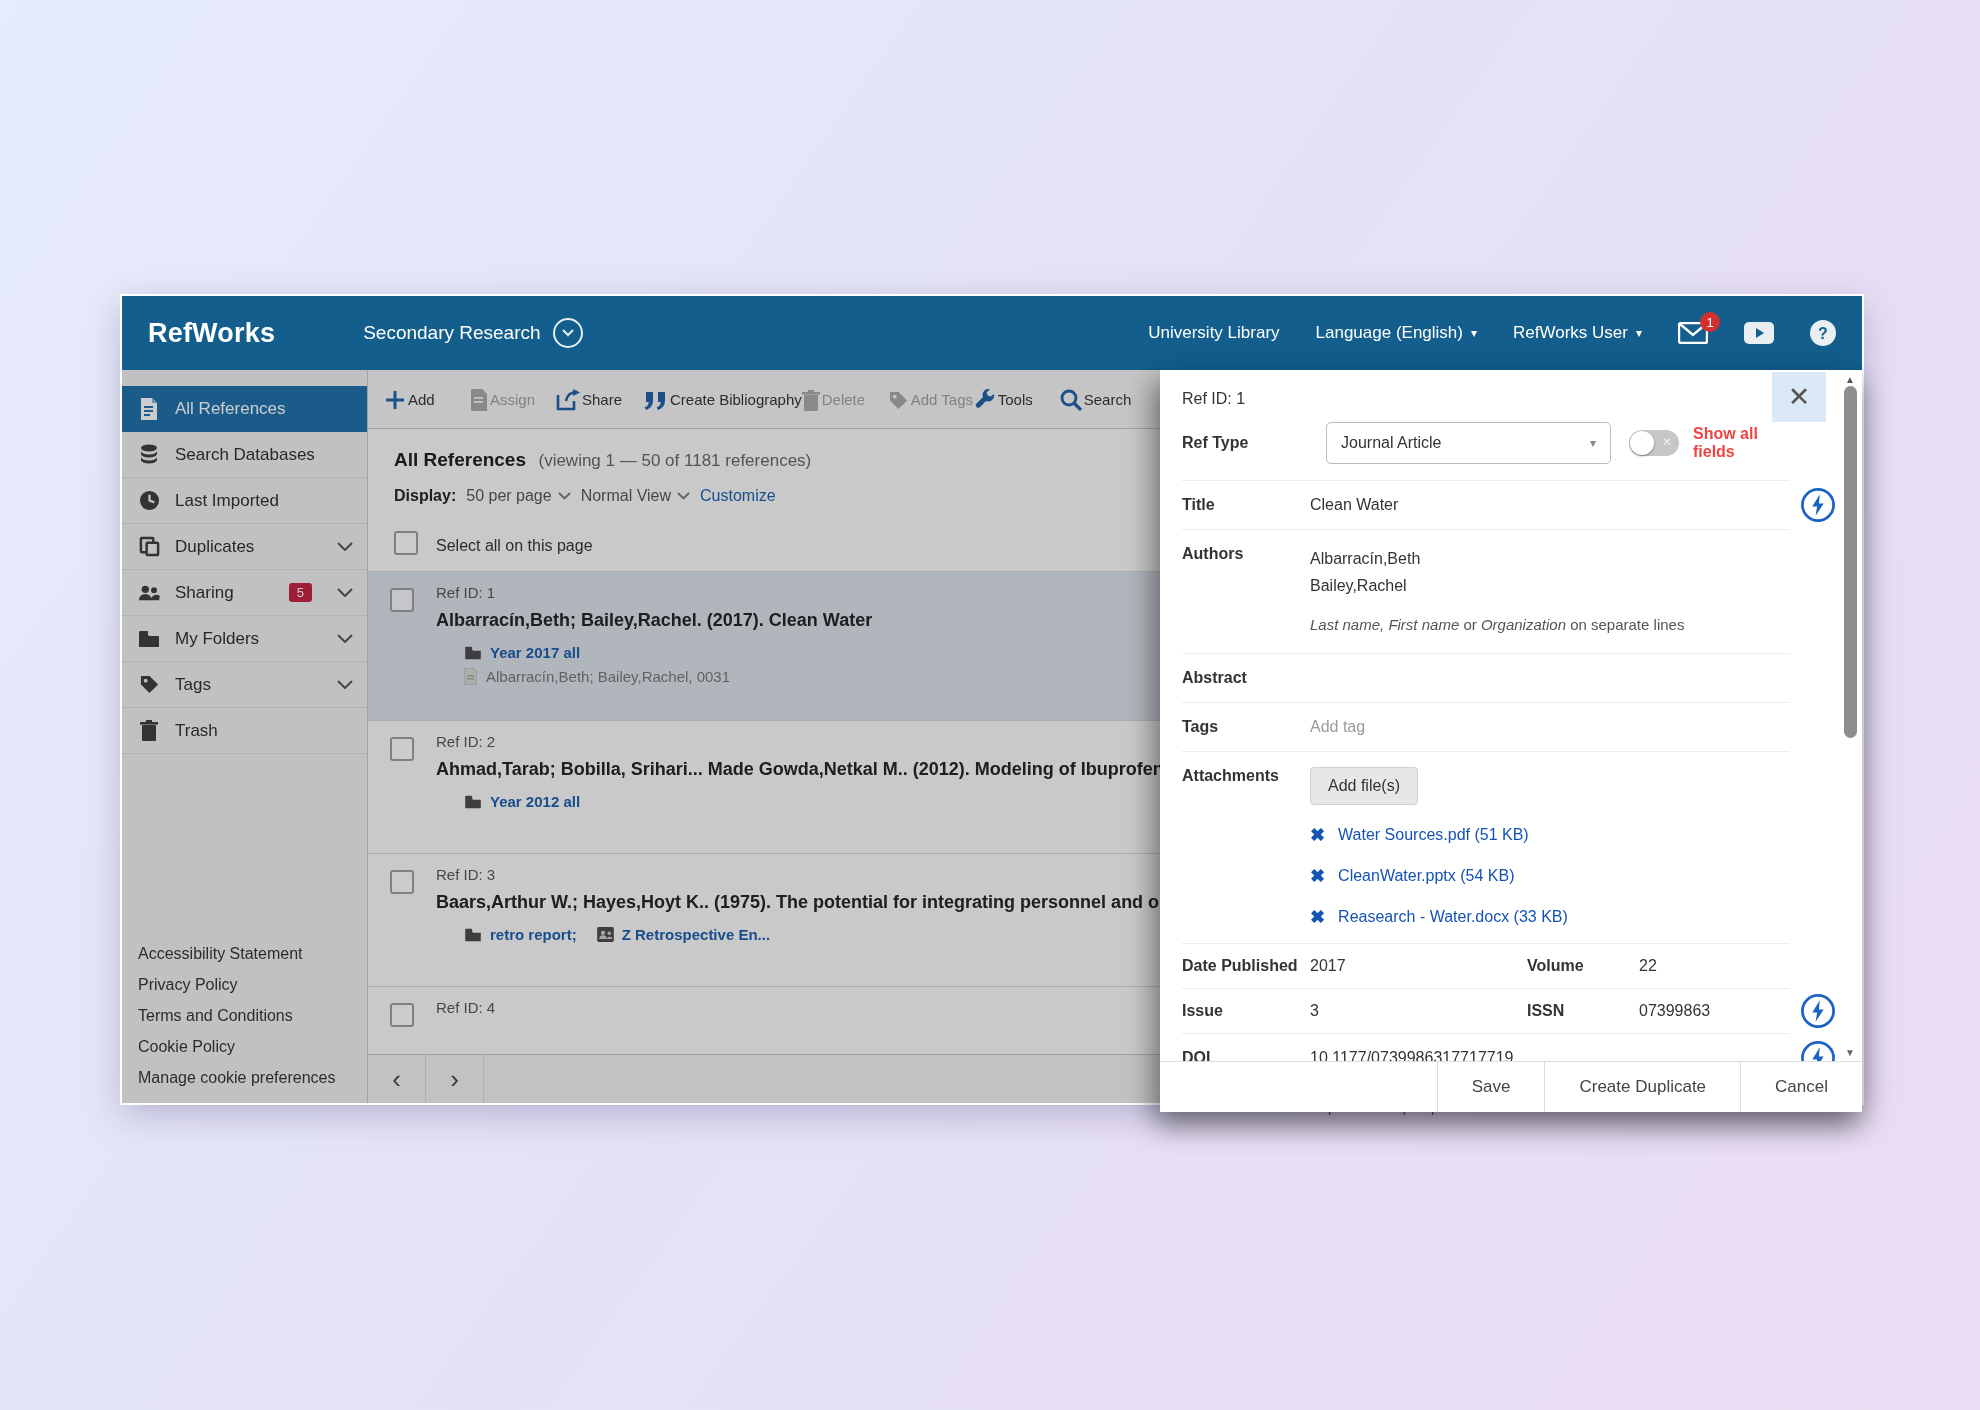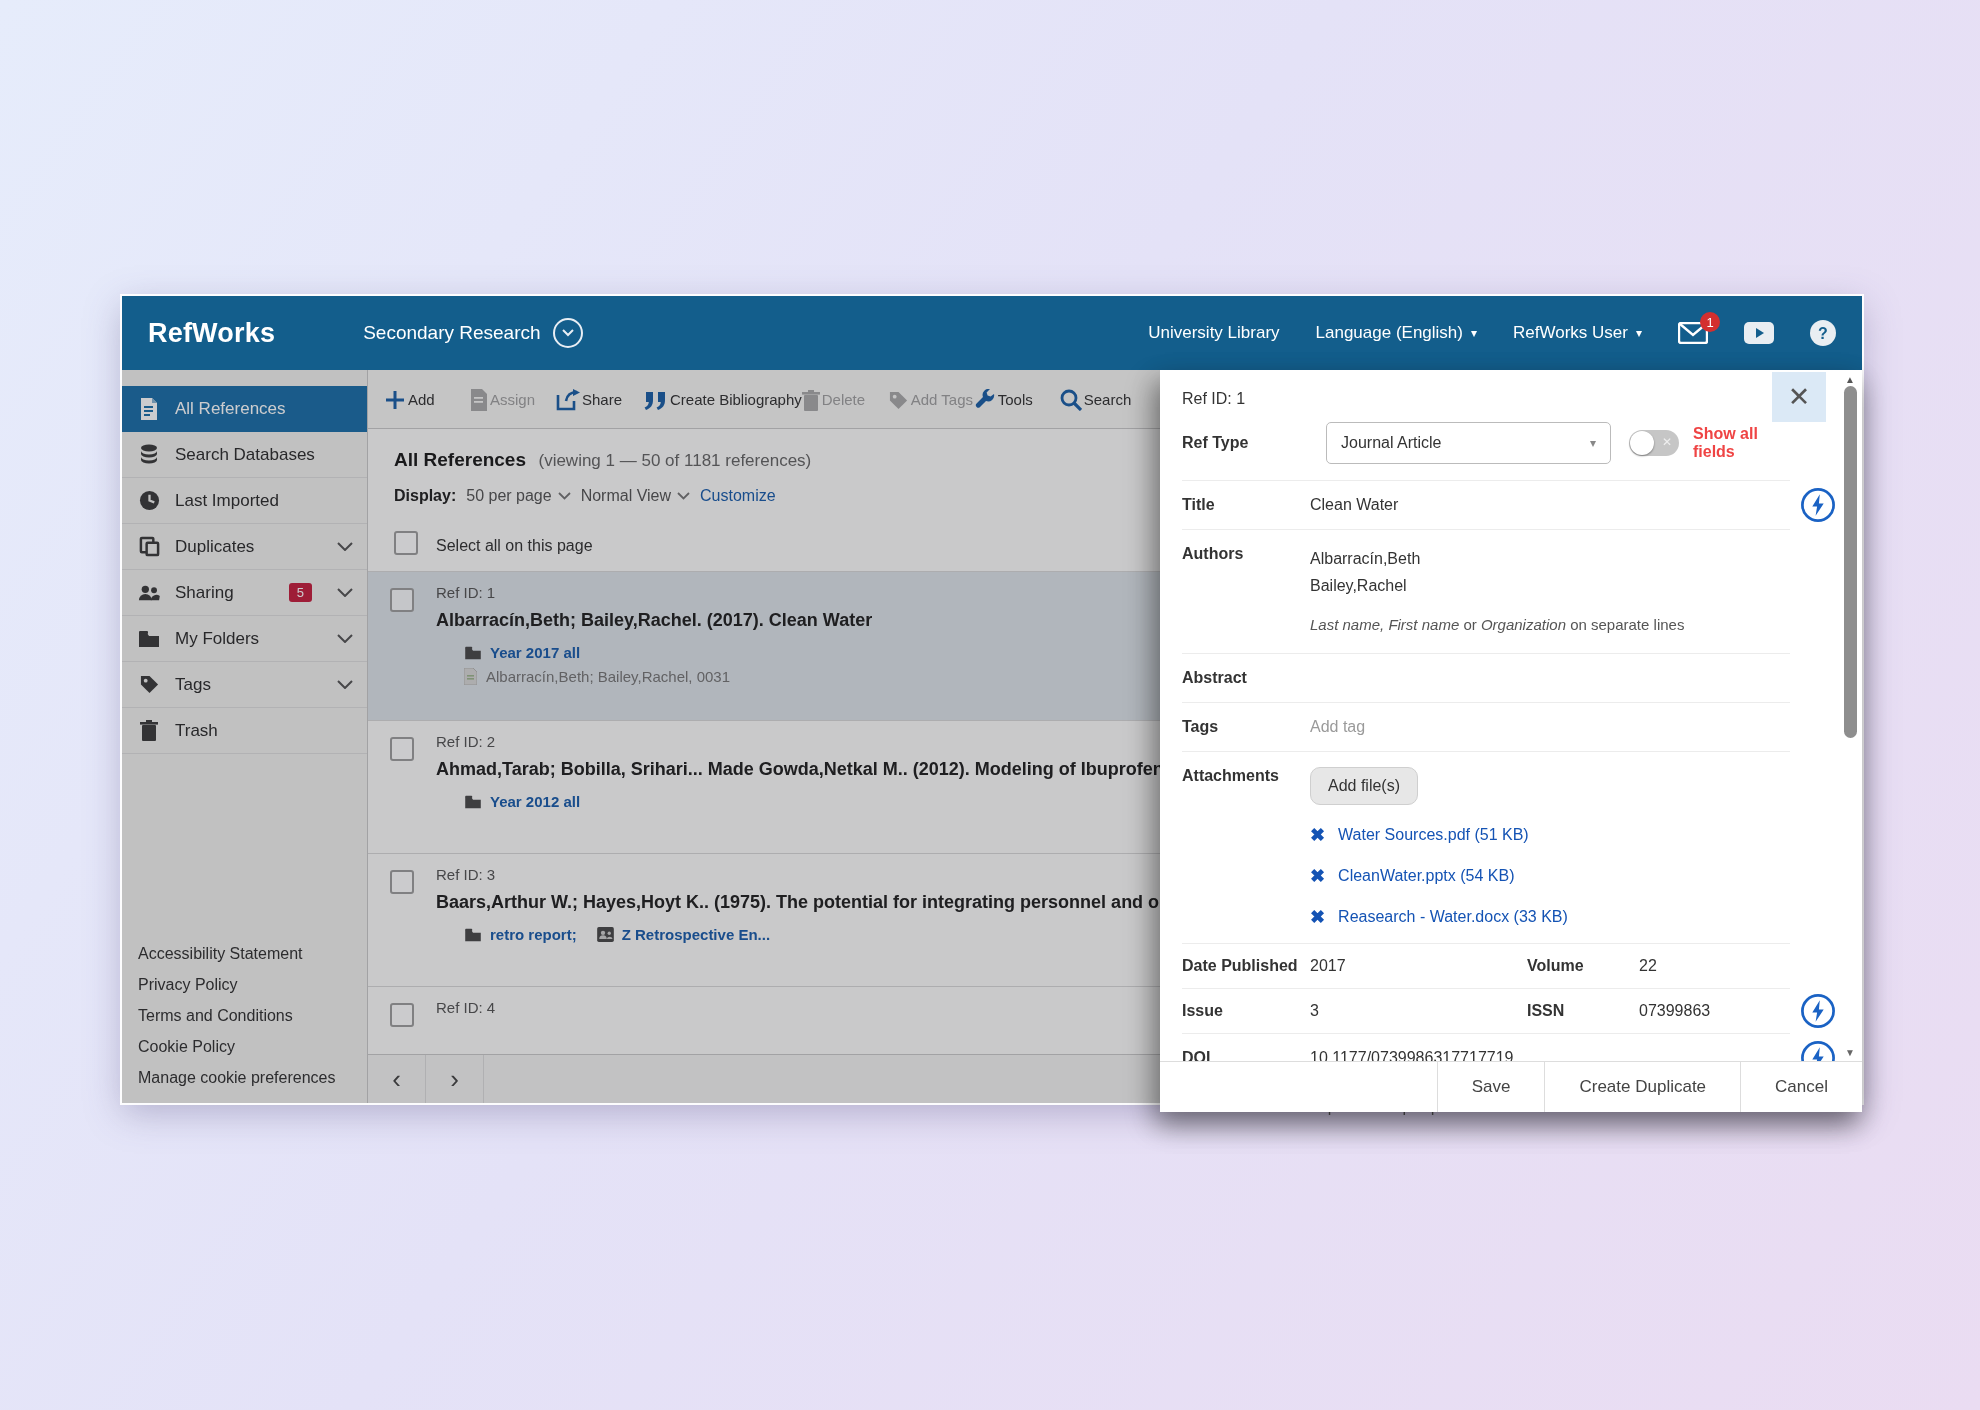--- a/index.html
+++ b/index.html
@@ -87,21 +87,21 @@
   .toggle .off-x{position:absolute;right:7px;top:5px;font-size:12px;color:#efefef;}
   .toggle-label{margin-left:14px;font-weight:bold;color:#ef4444;}
   .field-row{position:relative;display:flex;border-top:1px solid #ececec;padding:15px 0;}
   .f-value{color:#333;}
   .placeholder{color:#9a9a9a;}
   .authors-block div{line-height:27px;}
   .authors-hint{margin-top:12px;font-size:15px;color:#555;}
   .authors-hint i{font-style:italic;}
   .bolt{position:absolute;right:-46px;top:50%;transform:translateY(-50%);color:#1a62c4;}
   .attach-col{display:flex;flex-direction:column;gap:0;}
-  .addfiles-btn{align-self:flex-start;background:#e7e7e7;border:1px solid #cfcfcf;border-radius:10px;
+  .addfiles-btn{align-self:flex-start;background:#e7e7e7;border:1px solid #cfcfcf;border-radius:4px;
     padding:9px 17px;font-size:16px;color:#333;cursor:pointer;}
   .attach-link{display:flex;align-items:center;gap:13px;margin-top:19px;cursor:pointer;}
   .attach-x{color:#1453b4;font-weight:bold;font-size:18px;}
   .attach-name{color:#1453b4;font-size:16px;}
   .grid-row{position:relative;display:grid;grid-template-columns:128px 217px 112px auto;align-items:center;
     border-top:1px solid #ececec;padding:13px 0;}
   .grid-row .p-label{width:auto;}
   .panel-actions{position:absolute;left:0;right:0;bottom:0;height:50px;background:#fff;border-top:1px solid #ddd;
     display:flex;justify-content:flex-end;z-index:4;}
   .pa-btn{border-left:1px solid #ddd;display:flex;align-items:center;justify-content:center;

